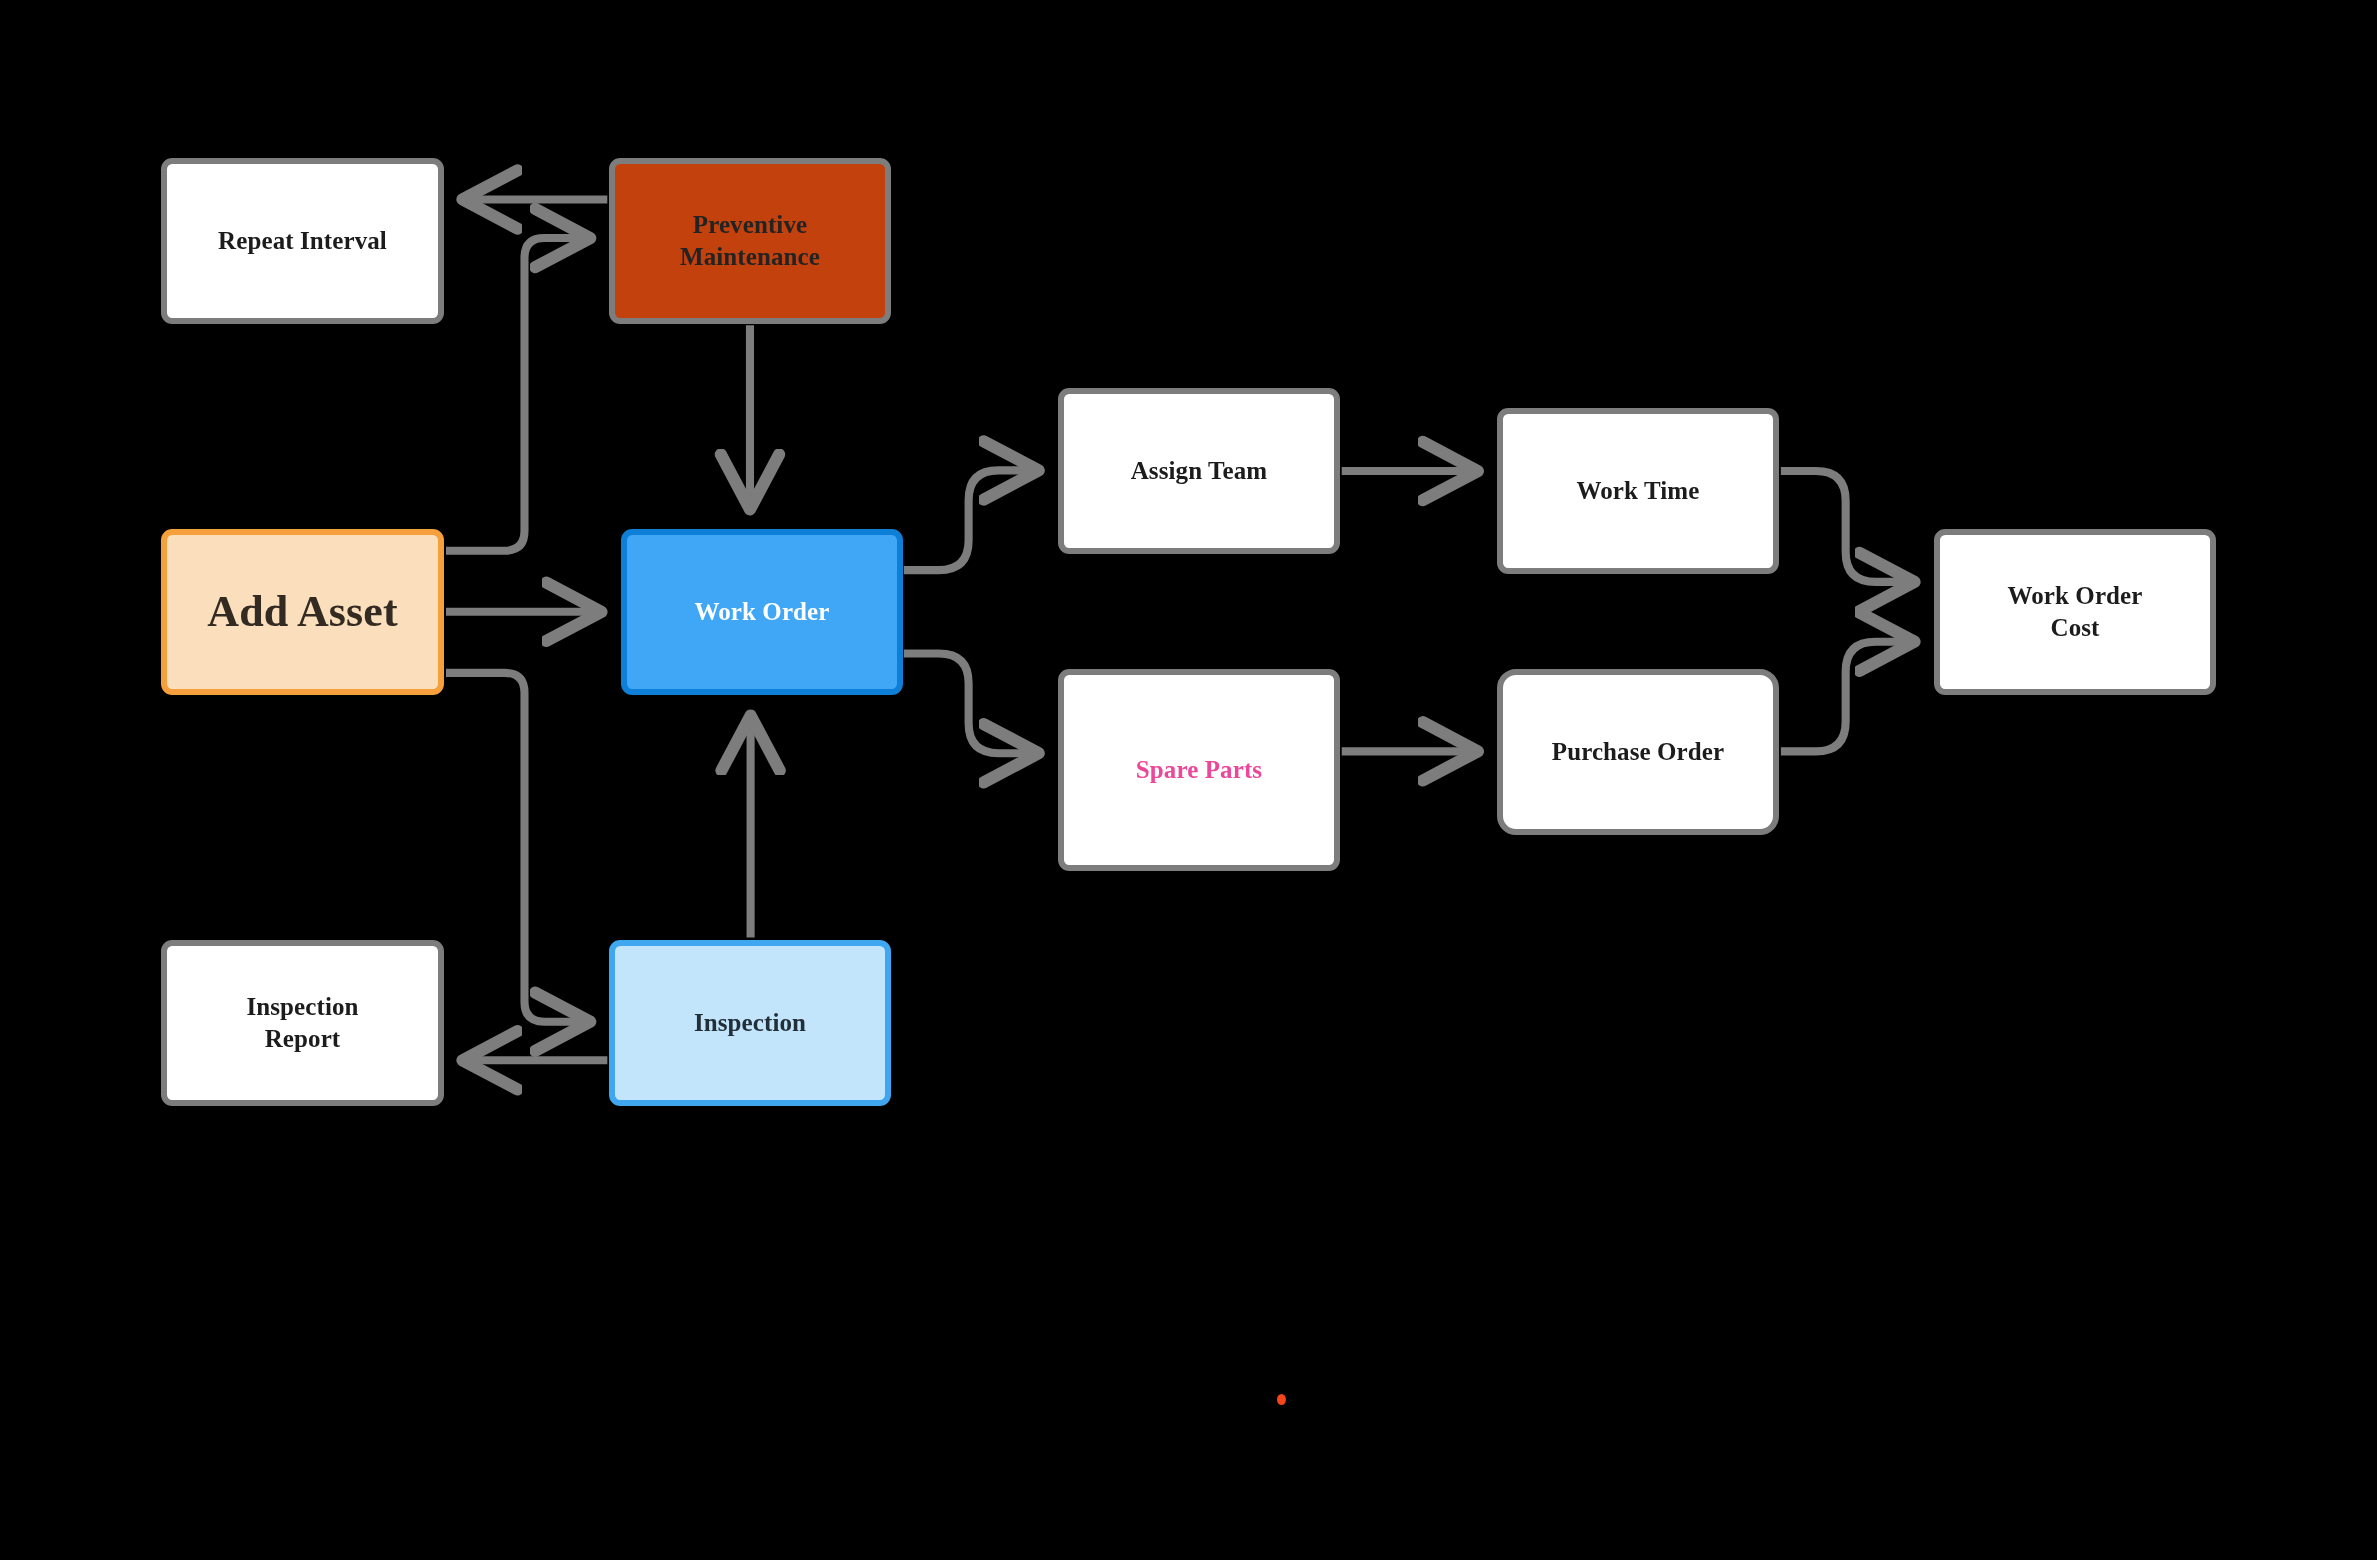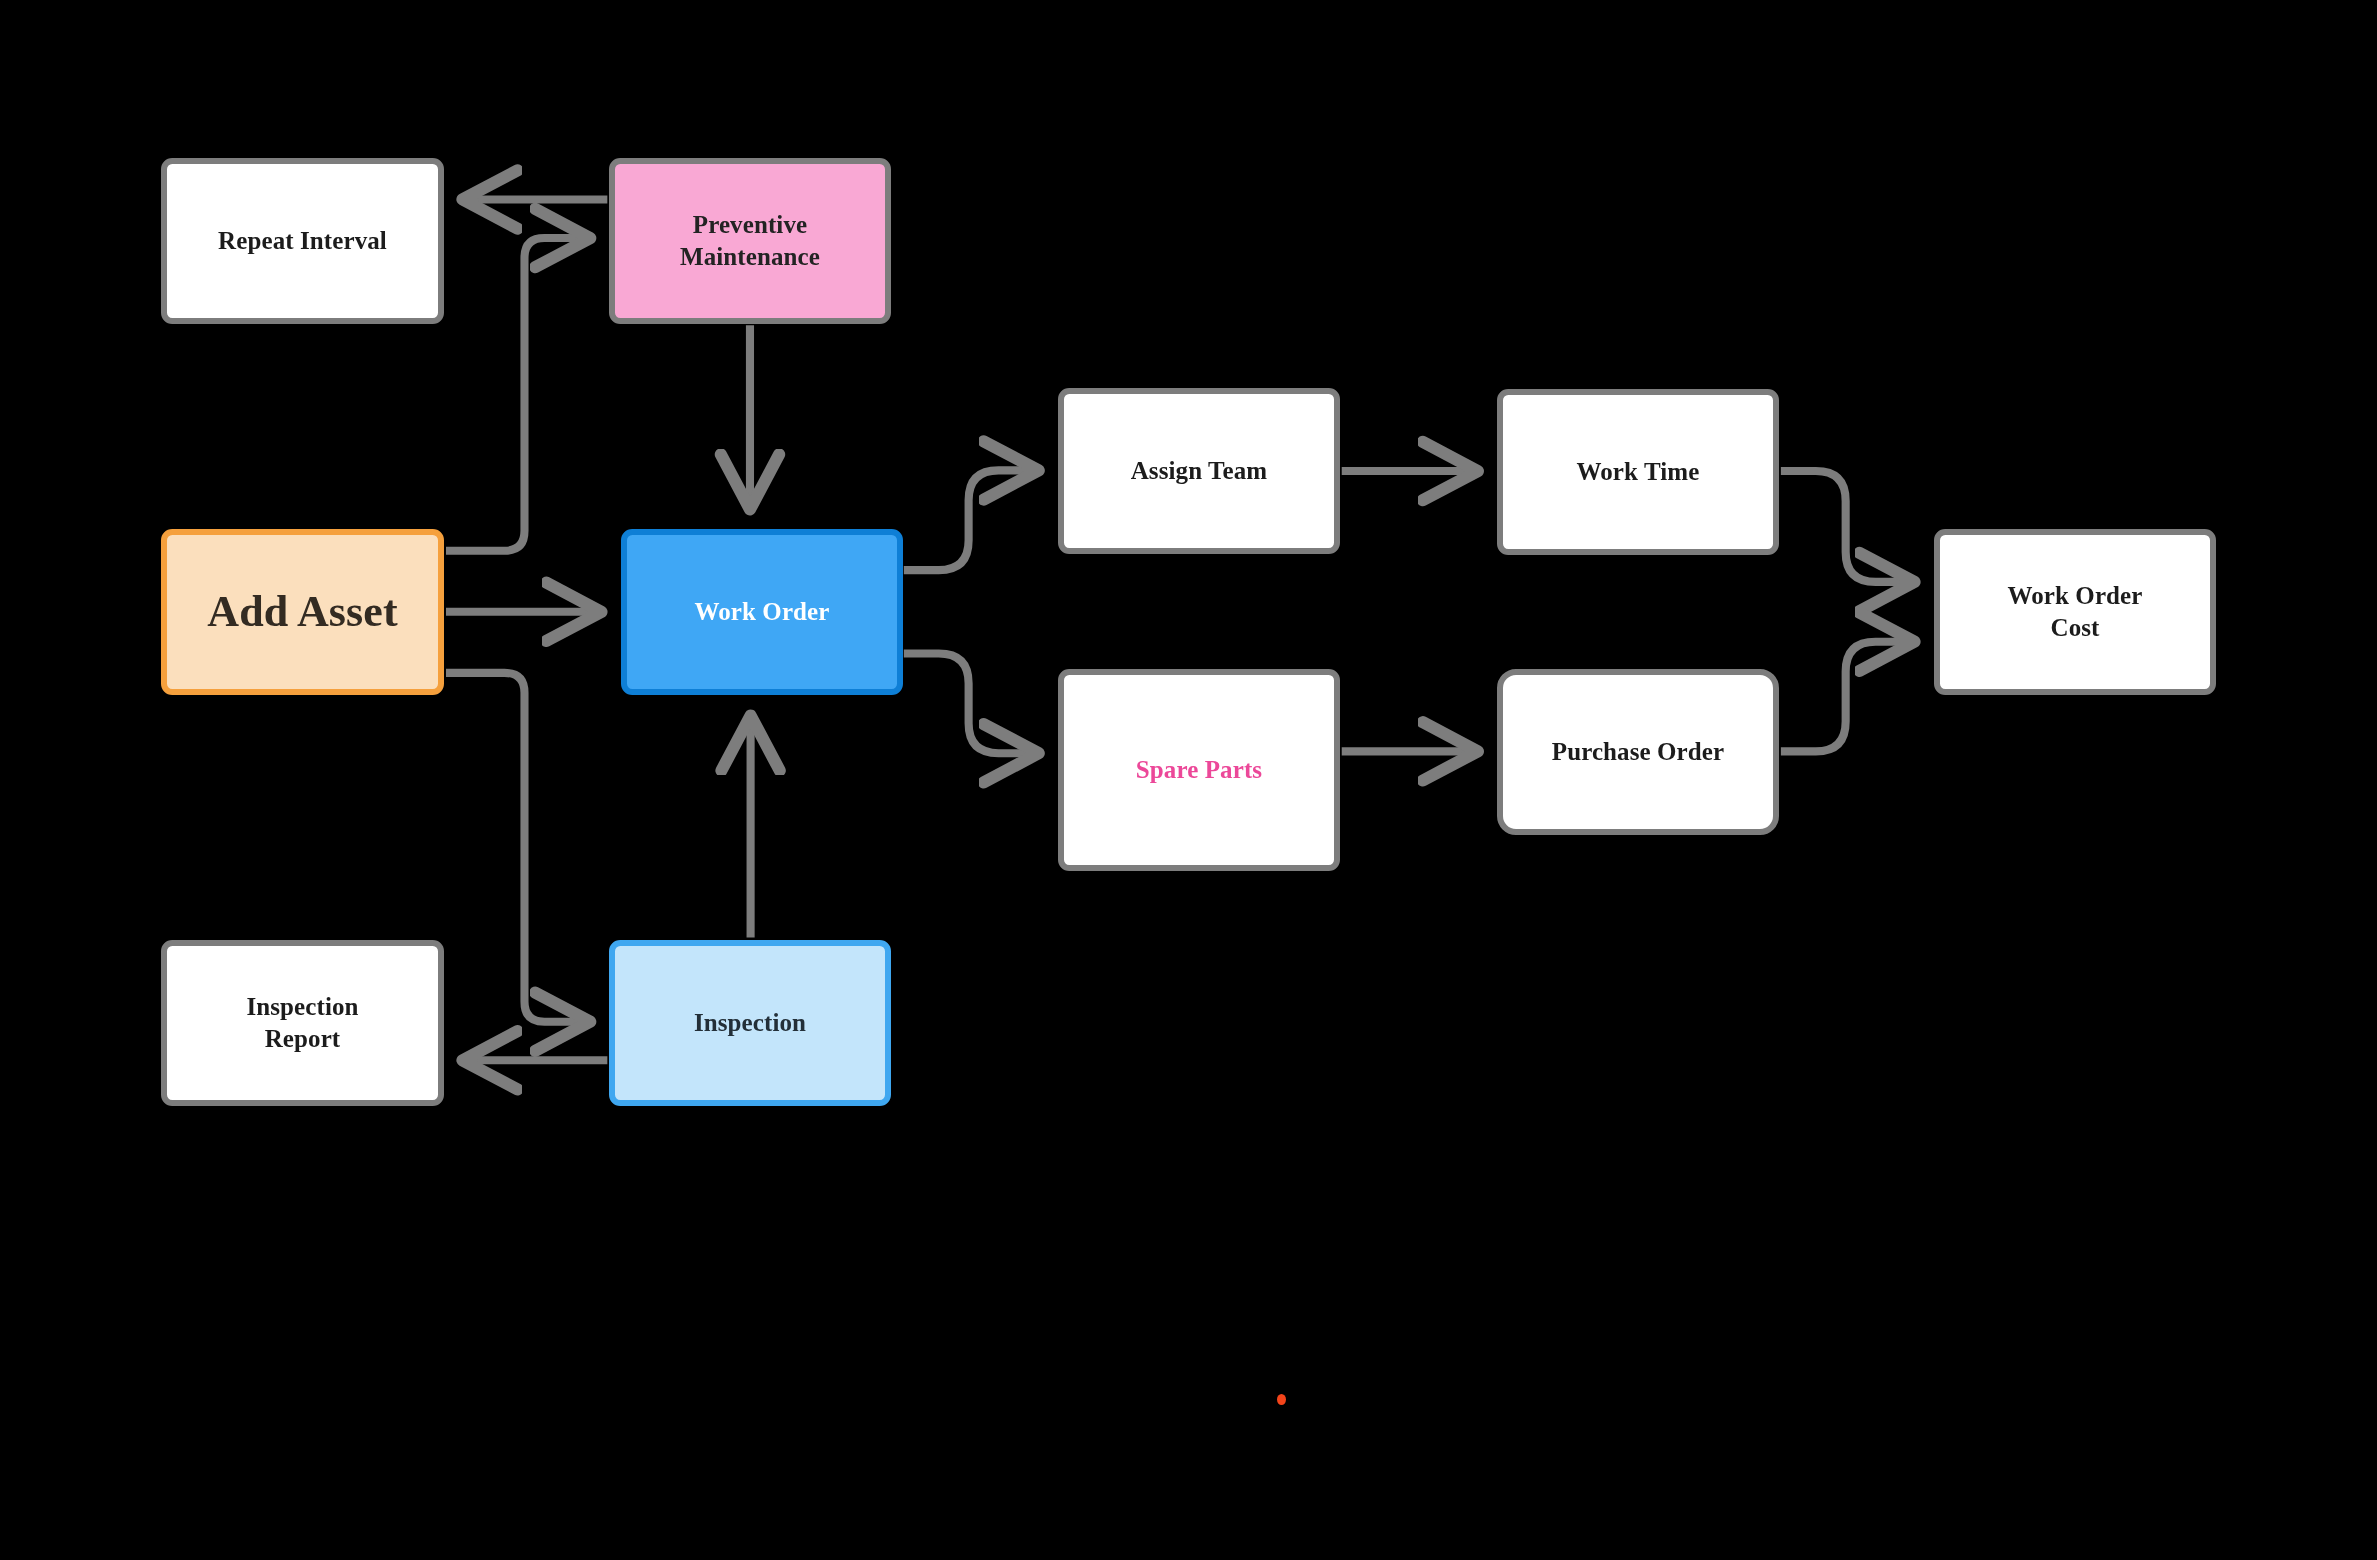--- a/index.html
+++ b/index.html
@@ -131,38 +131,38 @@
       <path d="M 2859 756 L 2915 756 Q 2963 756 2963 804 L 2963 886 Q 2963 934 3011 934 L 3071 934" marker-end="url(#arrowhead)"></path>
 
       <path d="M 2859 1206 L 2915 1206 Q 2963 1206 2963 1158 L 2963 1078 Q 2963 1030 3011 1030 L 3071 1030" marker-end="url(#arrowhead)"></path>
     </g>
   </svg>
 
   <div class="node node-white" style="left: 161px; top: 158px; width: 283px; height: 166px; background: rgb(255, 255, 255); border-color: rgb(125, 125, 125); color: rgb(28, 28, 28); justify-content: center;">
     <span class="node-label">Repeat Interval</span>
   </div>
 
-  <div class="node node-gray" style="left: 609px; top: 158px; width: 282px; height: 166px; background: #f9a8d4; border-color: rgb(125, 125, 125); color: rgb(35, 35, 35);">
+  <div class="node node-gray" style="left: 609px; top: 158px; width: 282px; height: 166px; background: #c2410c; border-color: rgb(125, 125, 125); color: rgb(35, 35, 35);">
     <span class="node-label">Preventive
 Maintenance</span>
   </div>
 
   <div class="node node-peach" style="left: 161px; top: 529px; width: 283px; height: 166px; background: rgb(251, 223, 189); border-color: rgb(245, 160, 61); color: rgb(51, 43, 34);">
     <span class="node-label">Add Asset</span>
   </div>
 
   <div class="node node-blue" style="left: 621px; top: 529px; width: 282px; height: 166px; background: rgb(63, 167, 245); border-color: rgb(14, 127, 214); color: rgb(255, 255, 255);">
     <span class="node-label">Work Order</span>
   </div>
 
   <div class="node node-white" style="left: 1058px; top: 388px; width: 282px; height: 166px; background: rgb(255, 255, 255); border-color: rgb(125, 125, 125); color: rgb(28, 28, 28);">
     <span class="node-label">Assign Team</span>
   </div>
 
-  <div class="node node-white" style="left: 1497px; top: 389px; width: 282px; height: 166px; background: rgb(255, 255, 255); border-color: rgb(125, 125, 125); color: rgb(28, 28, 28);">
+  <div class="node node-white" style="left: 1497px; top: 408px; width: 282px; height: 166px; background: rgb(255, 255, 255); border-color: rgb(125, 125, 125); color: rgb(28, 28, 28);">
     <span class="node-label">Work Time</span>
   </div>
 
   <div class="node node-white" style="left: 1058px; top: 669px; width: 282px; height: 202px; background: rgb(255, 255, 255); border-color: rgb(125, 125, 125); color: #ec4899;">
     <span class="node-label">Spare Parts</span>
   </div>
 
   <div class="node node-white" style="left: 1497px; top: 669px; width: 282px; height: 166px; background: rgb(255, 255, 255); border-color: rgb(125, 125, 125); color: rgb(28, 28, 28); border-radius: 19px;">
     <span class="node-label">Purchase Order</span>
   </div>

